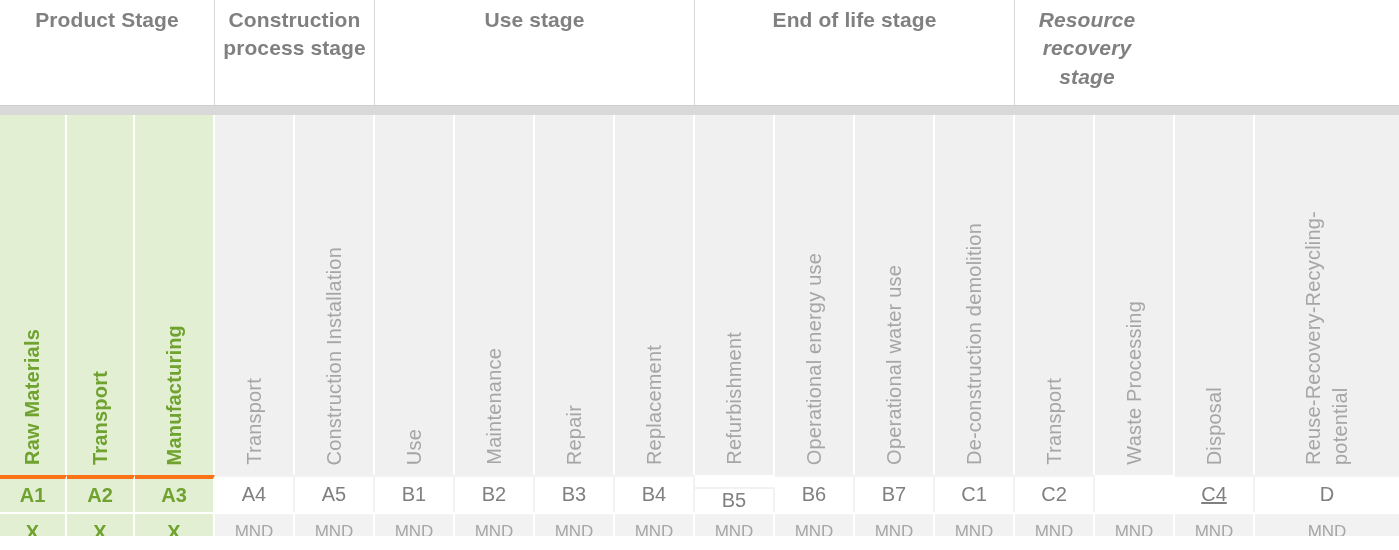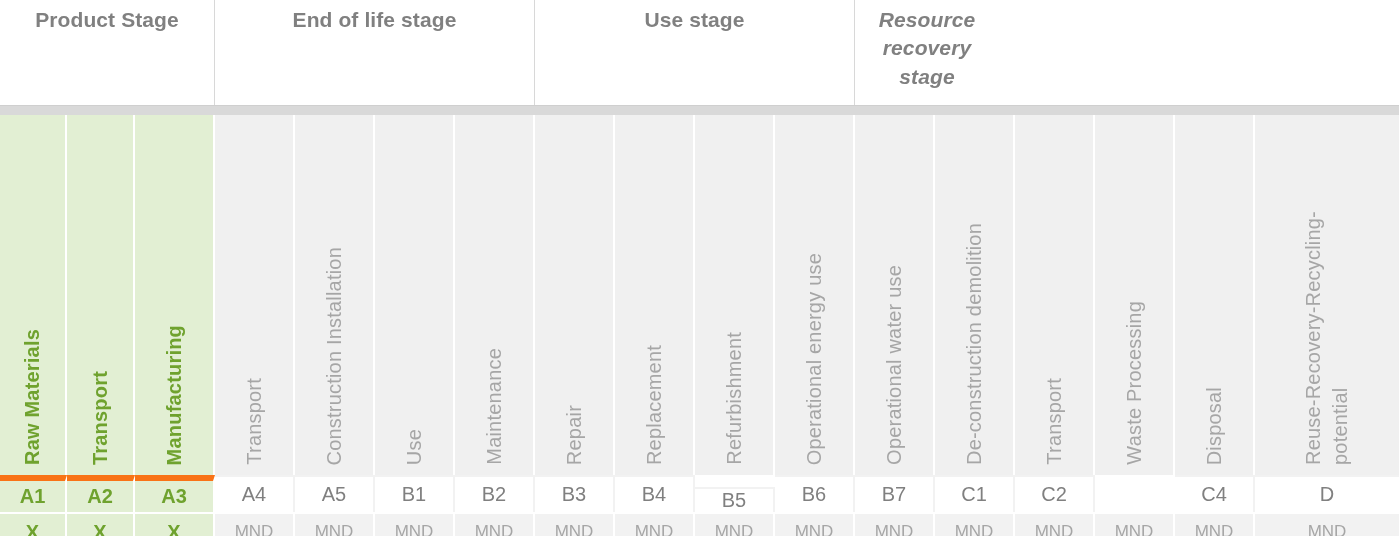--- a/index.html
+++ b/index.html
@@ -119,21 +119,21 @@
     align-items: center;
     justify-content: center;
     font-size: 20px;
     color: #808080;
   }
   .code-cell.green {
     background: #e2efd3;
     color: #6fa22e;
     font-weight: 700;
     border-right: 2px solid #ffffff;
-    border-top: 6px solid #f97316;
+    border-top: 4px solid #f97316;
   }
   .code-cell:last-child { border-right: none; }
 
   
   .mnd-row {
     display: flex;
     height: 38px;
     flex: 0 0 38px;
     box-sizing: border-box;
   }
@@ -158,25 +158,28 @@
 </style>
 </head>
 <body>
 
 <div class="lca-table">
 
   <div class="group-header-row">
       <div class="group-cell" style="width: 215px; flex: 0 0 215px;">
         <div class="group-label">Product Stage</div>
       </div>
+      <div class="group-cell" style="width: 160px; flex: 0 0 160px;">
+        <div class="group-label">Construction process stage</div>
+      </div>
+      <div class="group-cell" style="width: 320px; flex: 0 0 320px;">
+        <div class="group-label">Use stage</div>
+      </div>
       <div class="group-cell" style="width: 320px; flex: 0 0 320px;">
         <div class="group-label">End of life stage</div>
-      </div>
-      <div class="group-cell" style="width: 320px; flex: 0 0 320px;">
-        <div class="group-label">Use stage</div>
       </div>
       <div class="group-cell" style="width: 144px; flex: 0 0 144px;">
         <div class="group-label">Resource recovery stage</div>
       </div>
     </div>
 
   <div class="sep-strip"></div>
 
   <div class="vert-row">
       <div class="vert-cell green" style="width: 67px; flex: 0 0 67px;">
@@ -275,21 +278,21 @@
       <div class="code-cell" style="width: 80px; flex: 0 0 80px;">B1</div>
       <div class="code-cell" style="width: 80px; flex: 0 0 80px;">B2</div>
       <div class="code-cell" style="width: 80px; flex: 0 0 80px;">B3</div>
       <div class="code-cell" style="width: 80px; flex: 0 0 80px;">B4</div>
       <div class="code-cell" style="width: 80px; flex: 0 0 80px; margin-top: 12px;">B5</div>
       <div class="code-cell" style="width: 80px; flex: 0 0 80px;">B6</div>
       <div class="code-cell" style="width: 80px; flex: 0 0 80px;">B7</div>
       <div class="code-cell" style="width: 80px; flex: 0 0 80px;">C1</div>
       <div class="code-cell" style="width: 80px; flex: 0 0 80px;">C2</div>
       <div class="code-cell" style="width: 80px; flex: 0 0 80px; margin-top: 42px;">C3</div>
-      <div class="code-cell" style="width: 80px; flex: 0 0 80px;">C4</div>
+      <div class="code-cell" style="width: 80px; flex: 0 0 80px; text-decoration: underline;">C4</div>
       <div class="code-cell" style="width: 144px; flex: 0 0 144px;">D</div>
     </div>
 
   <div class="mnd-row">
       <div class="mnd-cell green" style="width: 67px; flex: 0 0 67px;">X</div>
       <div class="mnd-cell green" style="width: 68px; flex: 0 0 68px;">X</div>
       <div class="mnd-cell green" style="width: 80px; flex: 0 0 80px;">X</div>
       <div class="mnd-cell" style="width: 80px; flex: 0 0 80px;">MND</div>
       <div class="mnd-cell" style="width: 80px; flex: 0 0 80px;">MND</div>
       <div class="mnd-cell" style="width: 80px; flex: 0 0 80px;">MND</div>

